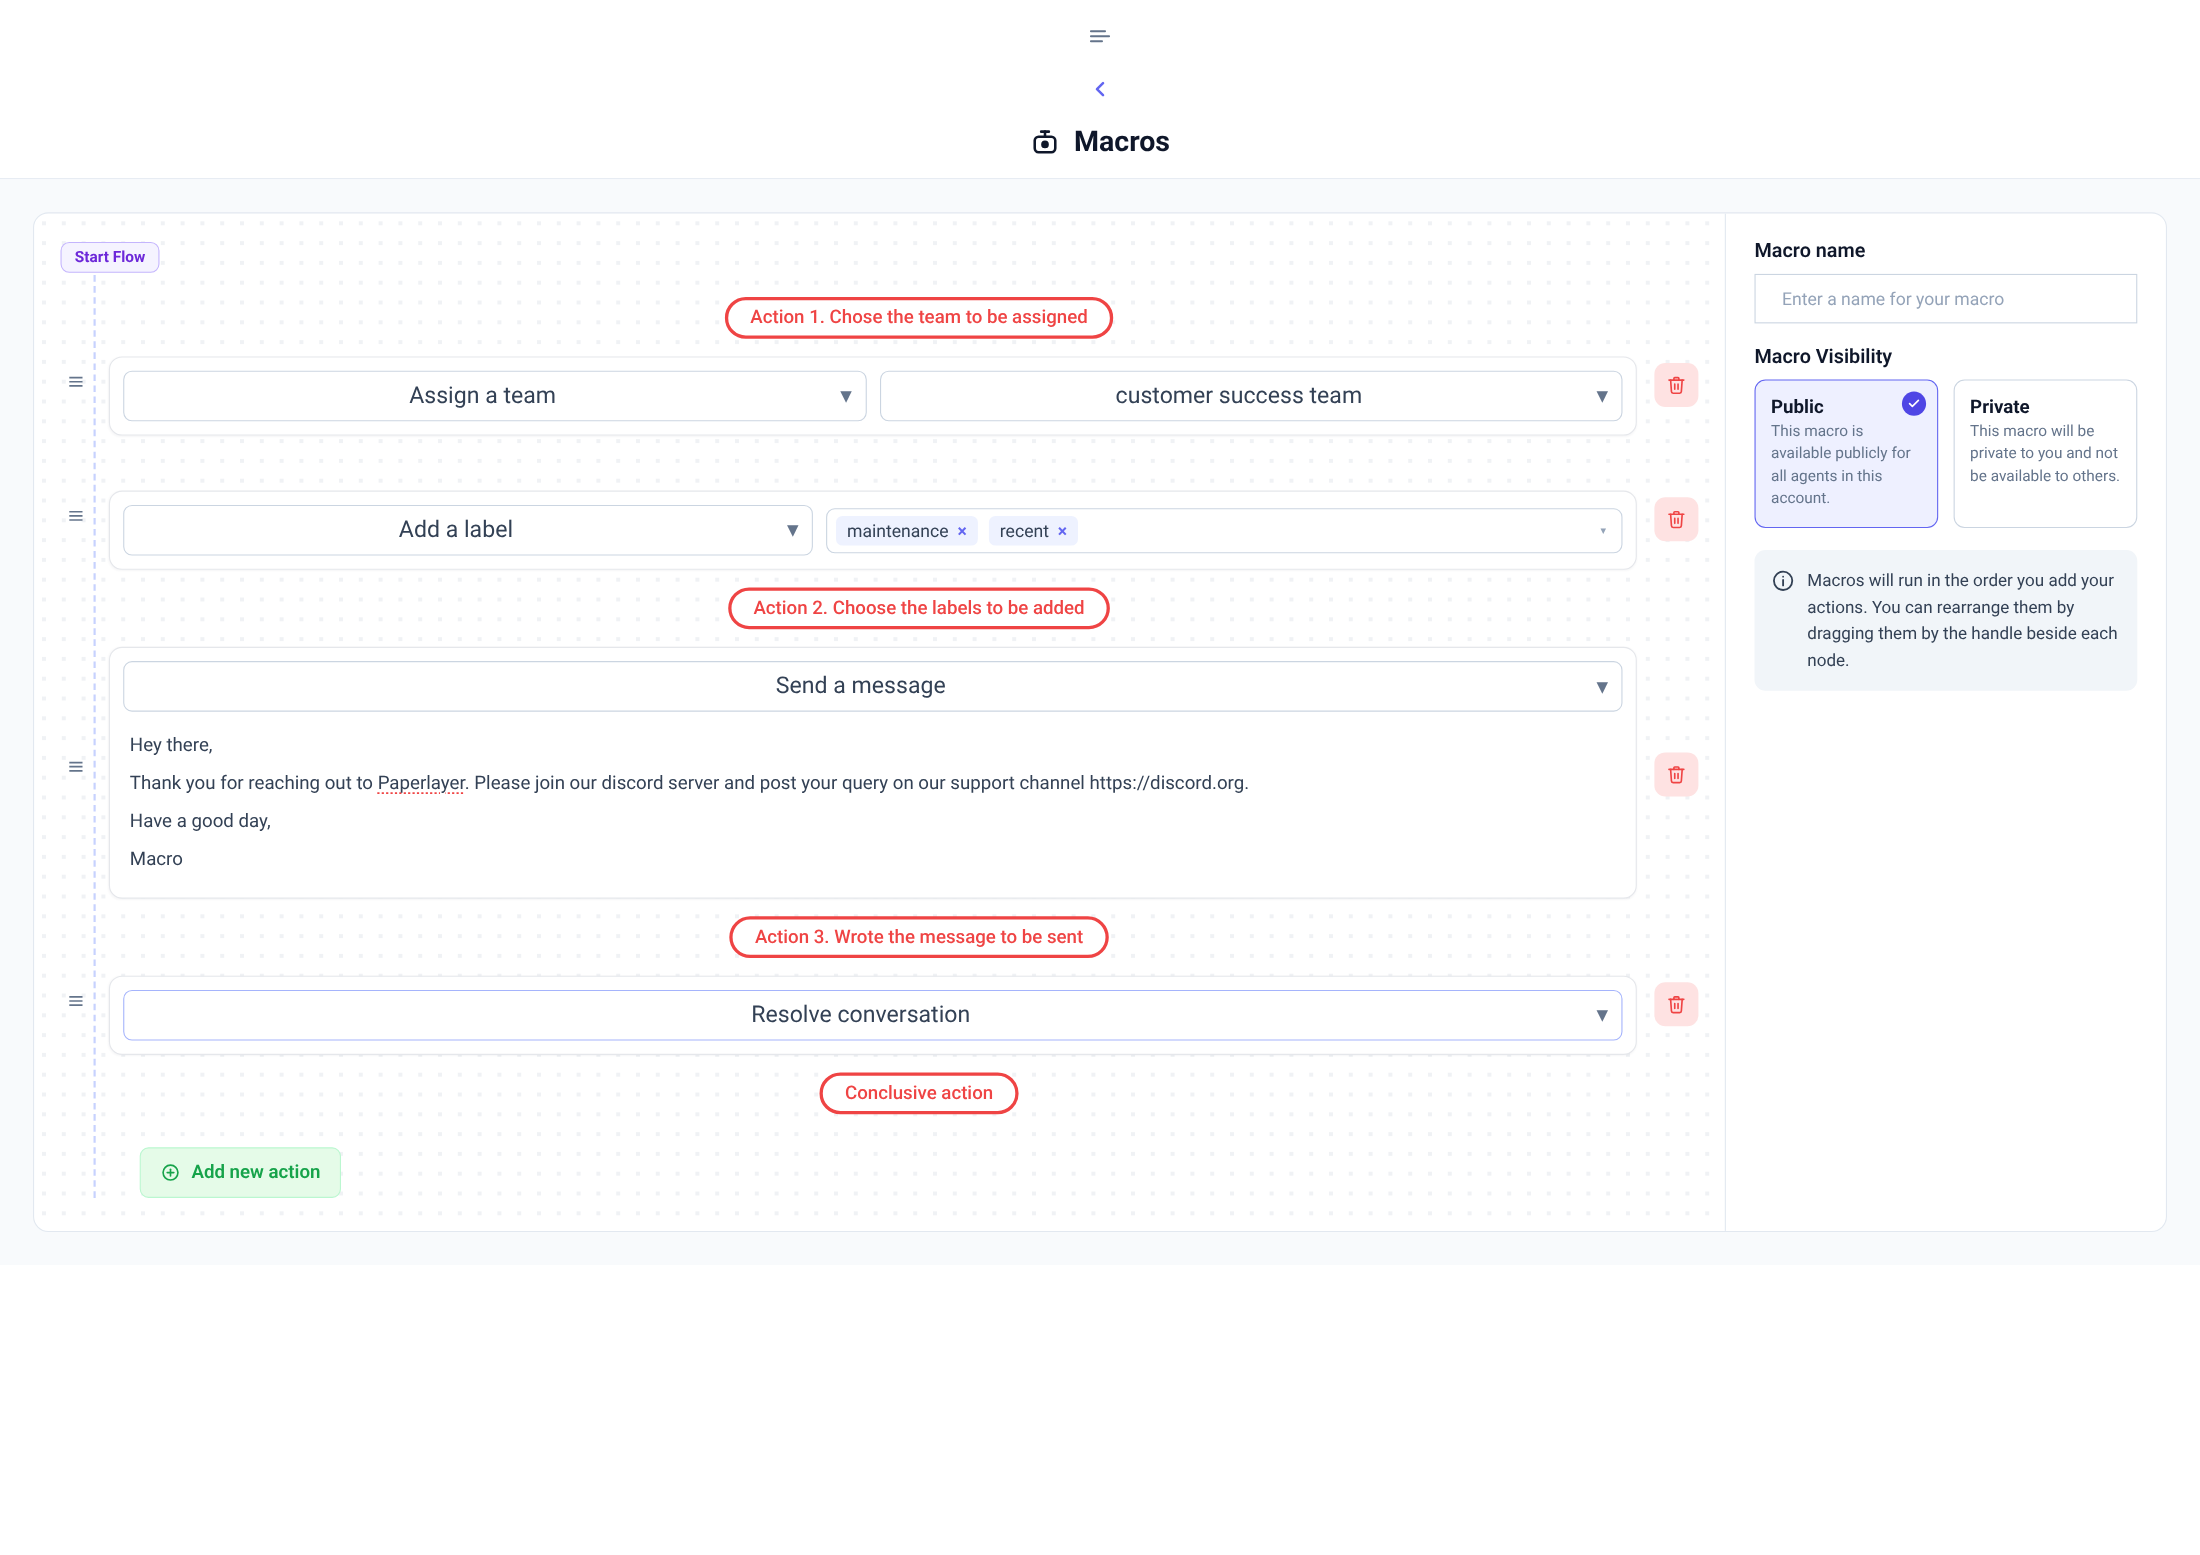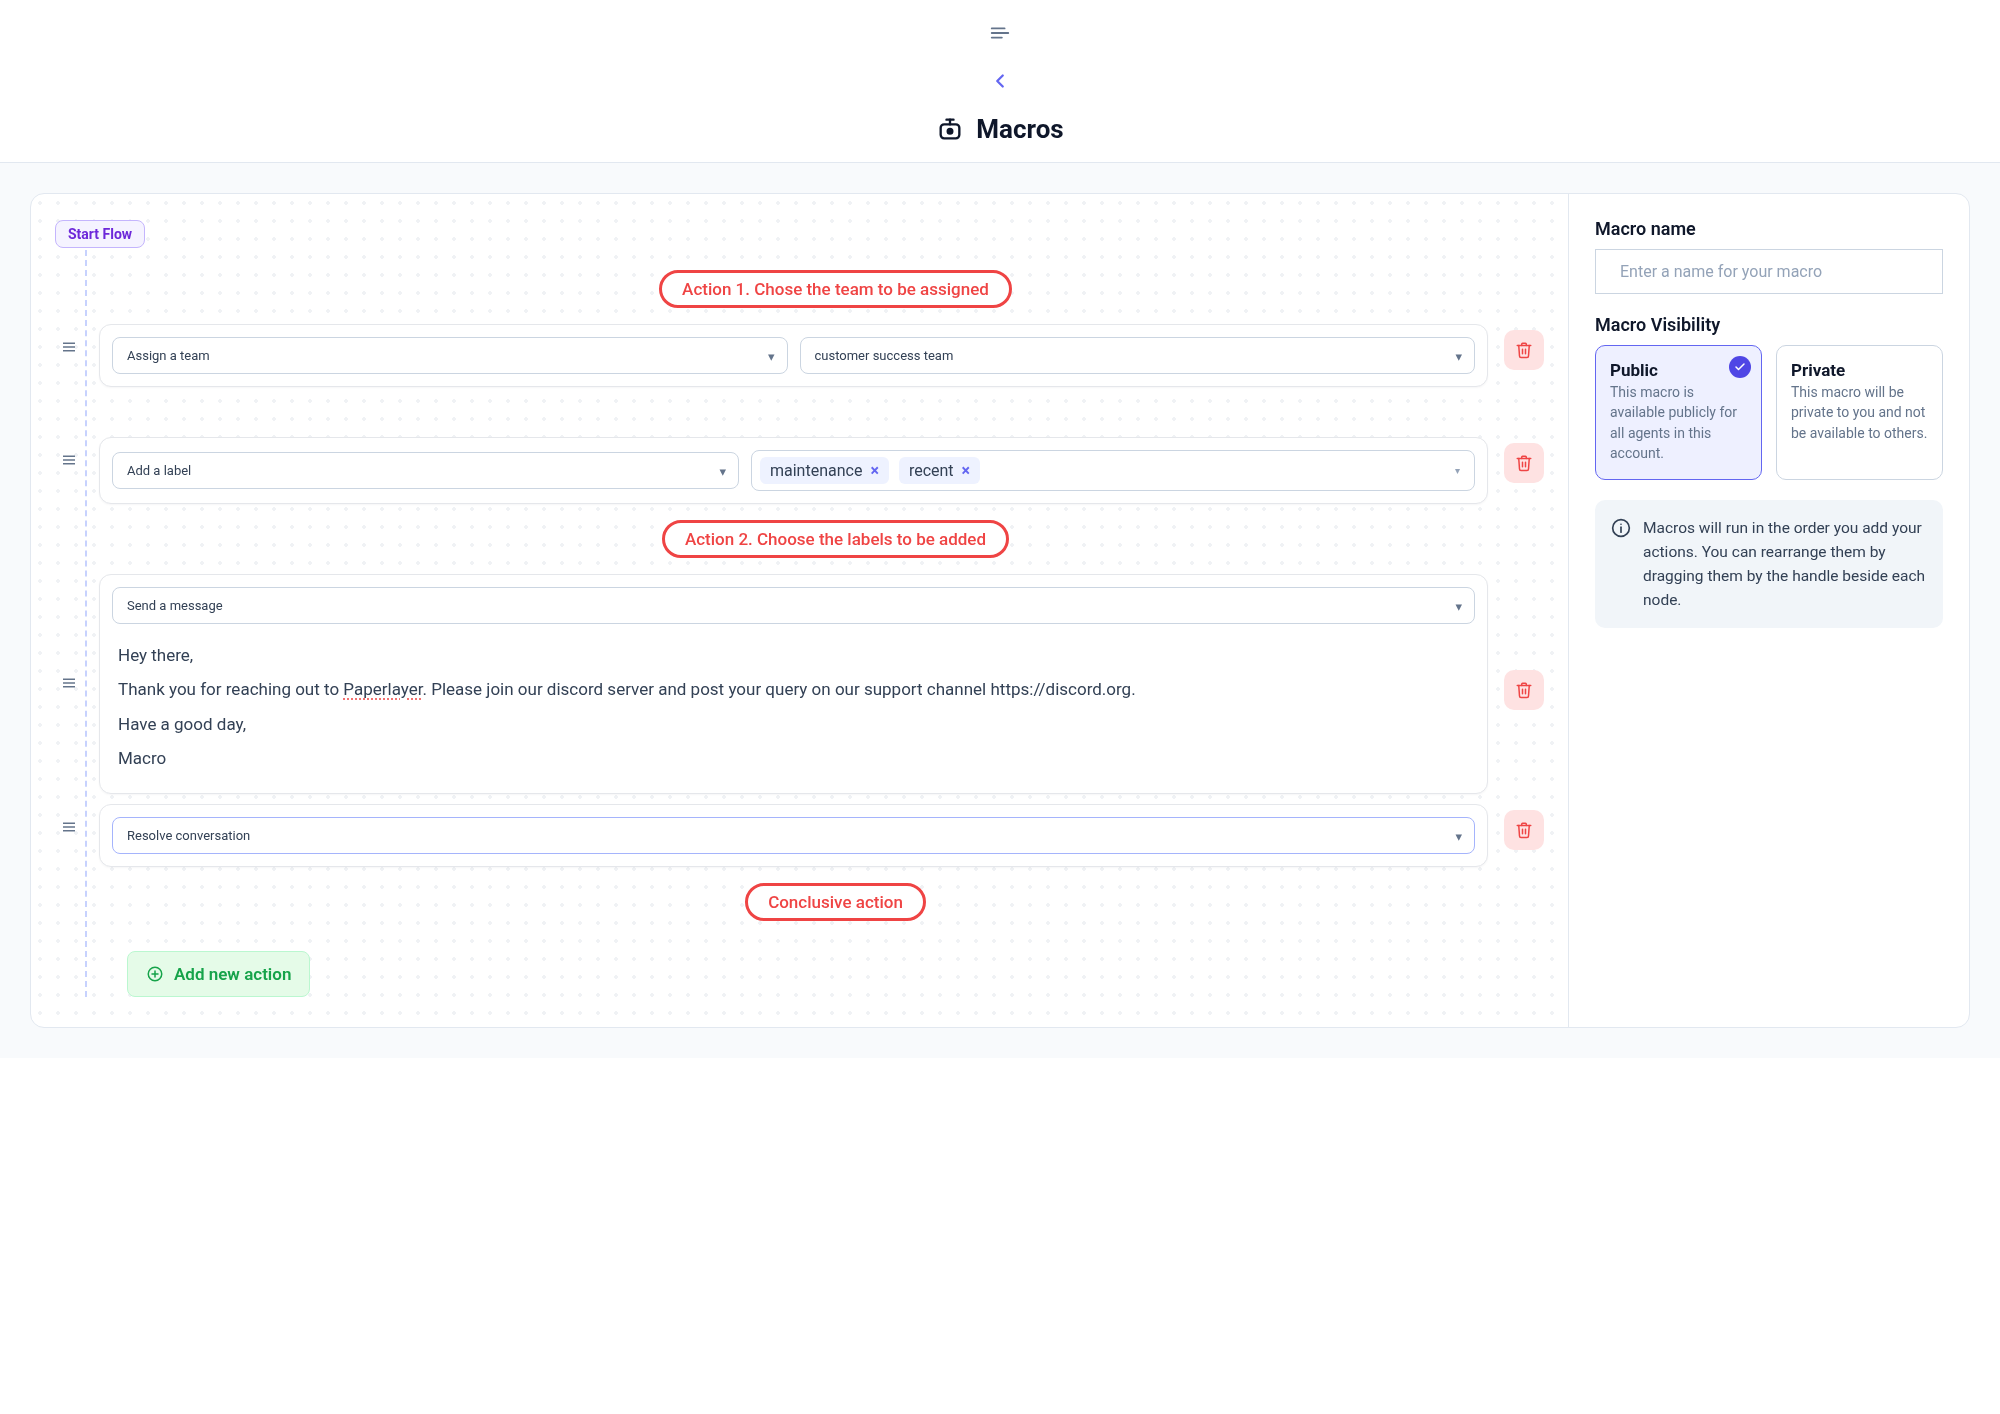--- a/index.html
+++ b/index.html
@@ -33,21 +33,21 @@
   .flow{position:relative;padding-left:72px;}
   .timeline{position:absolute;left:30px;top:10px;bottom:0;width:0;border-left:2px dashed #c7d2fe;}
   .start-pill{position:absolute;left:0;top:0;display:inline-block;background:#f5f3ff;border:1px solid #c4b5fd;color:#6d28d9;font-weight:700;font-size:14px;padding:5px 12px;border-radius:8px;}
   .annot{display:flex;justify-content:center;margin:16px 0;}
   .annot span{border:3px solid #ef4444;border-radius:26px;padding:6px 20px;color:#ef4444;font-weight:500;font-size:17px;background:#fff;}
   .node{position:relative;display:flex;align-items:flex-start;gap:16px;margin:10px 0 10px -72px;}
   .handle{width:28px;display:flex;justify-content:center;padding-top:14px;color:#64748b;cursor:grab;}
   .handle svg{width:18px;height:18px;}
   .card{flex:1;background:#fff;border:1px solid #e5e7eb;border-radius:12px;padding:12px;box-shadow:0 1px 2px rgba(15,23,42,0.04);}
   .row{display:flex;gap:12px;align-items:center;}
-  .select{position:relative;flex:1;border:1px solid var(--border);border-radius:8px;padding:10px 36px 10px 14px;color:var(--text);font-size:13px;background:#fff;}
+  .select{position:relative;flex:1;border:1px solid var(--border);border-radius:8px;padding:10px 36px 10px 14px;color:var(--text);font-size:21px;background:#fff;text-align:center;}
   .select.focus{border-color:#a5b4fc;}
   .caret{position:absolute;right:12px;top:50%;transform:translateY(-50%);color:#64748b;}
   .tags{display:flex;gap:10px;align-items:center;flex:1;border:1px solid var(--border);border-radius:8px;padding:6px 8px;}
   .tag{display:inline-flex;align-items:center;gap:8px;background:#eef2ff;border-radius:6px;padding:4px 10px;color:#334155;font-size:16px;}
   .tag .x{color:#6366f1;font-weight:700;cursor:pointer;}
   .tiny-caret{color:#94a3b8;font-size:10px;margin-left:auto;padding-right:6px;}
   .delete{width:40px;height:40px;border-radius:10px;background:var(--red-soft);display:flex;align-items:center;justify-content:center;color:var(--red);border:none;cursor:pointer;margin-top:6px;}
   .delete svg{width:18px;height:18px;}
   .msg-body{padding:10px 6px 2px 6px;color:#334155;font-size:17px;line-height:1.55;}
   .msg-body p{margin:8px 0;}
@@ -217,20 +217,23 @@
             <svg viewBox="0 0 24 24" fill="none" stroke="currentColor" stroke-width="2" stroke-linecap="round" stroke-linejoin="round">
                 <polyline points="3 6 5 6 21 6"></polyline>
                 <path d="M19 6l-1 14a2 2 0 0 1-2 2H8a2 2 0 0 1-2-2L5 6"></path>
                 <path d="M10 11v6M14 11v6"></path>
                 <path d="M9 6V4a1 1 0 0 1 1-1h4a1 1 0 0 1 1 1v2"></path>
               </svg>
           </button>
         </div>
 
         
+        <div class="annot">
+            <span>Action 3. Wrote the message  to be sent</span>
+          </div>
 
         
         <div class="node">
           <div class="handle">
             <svg viewBox="0 0 24 24" fill="none" stroke="currentColor" stroke-width="2">
                 <line x1="4" y1="7" x2="20" y2="7"></line>
                 <line x1="4" y1="12" x2="20" y2="12"></line>
                 <line x1="4" y1="17" x2="20" y2="17"></line>
               </svg>
           </div>

